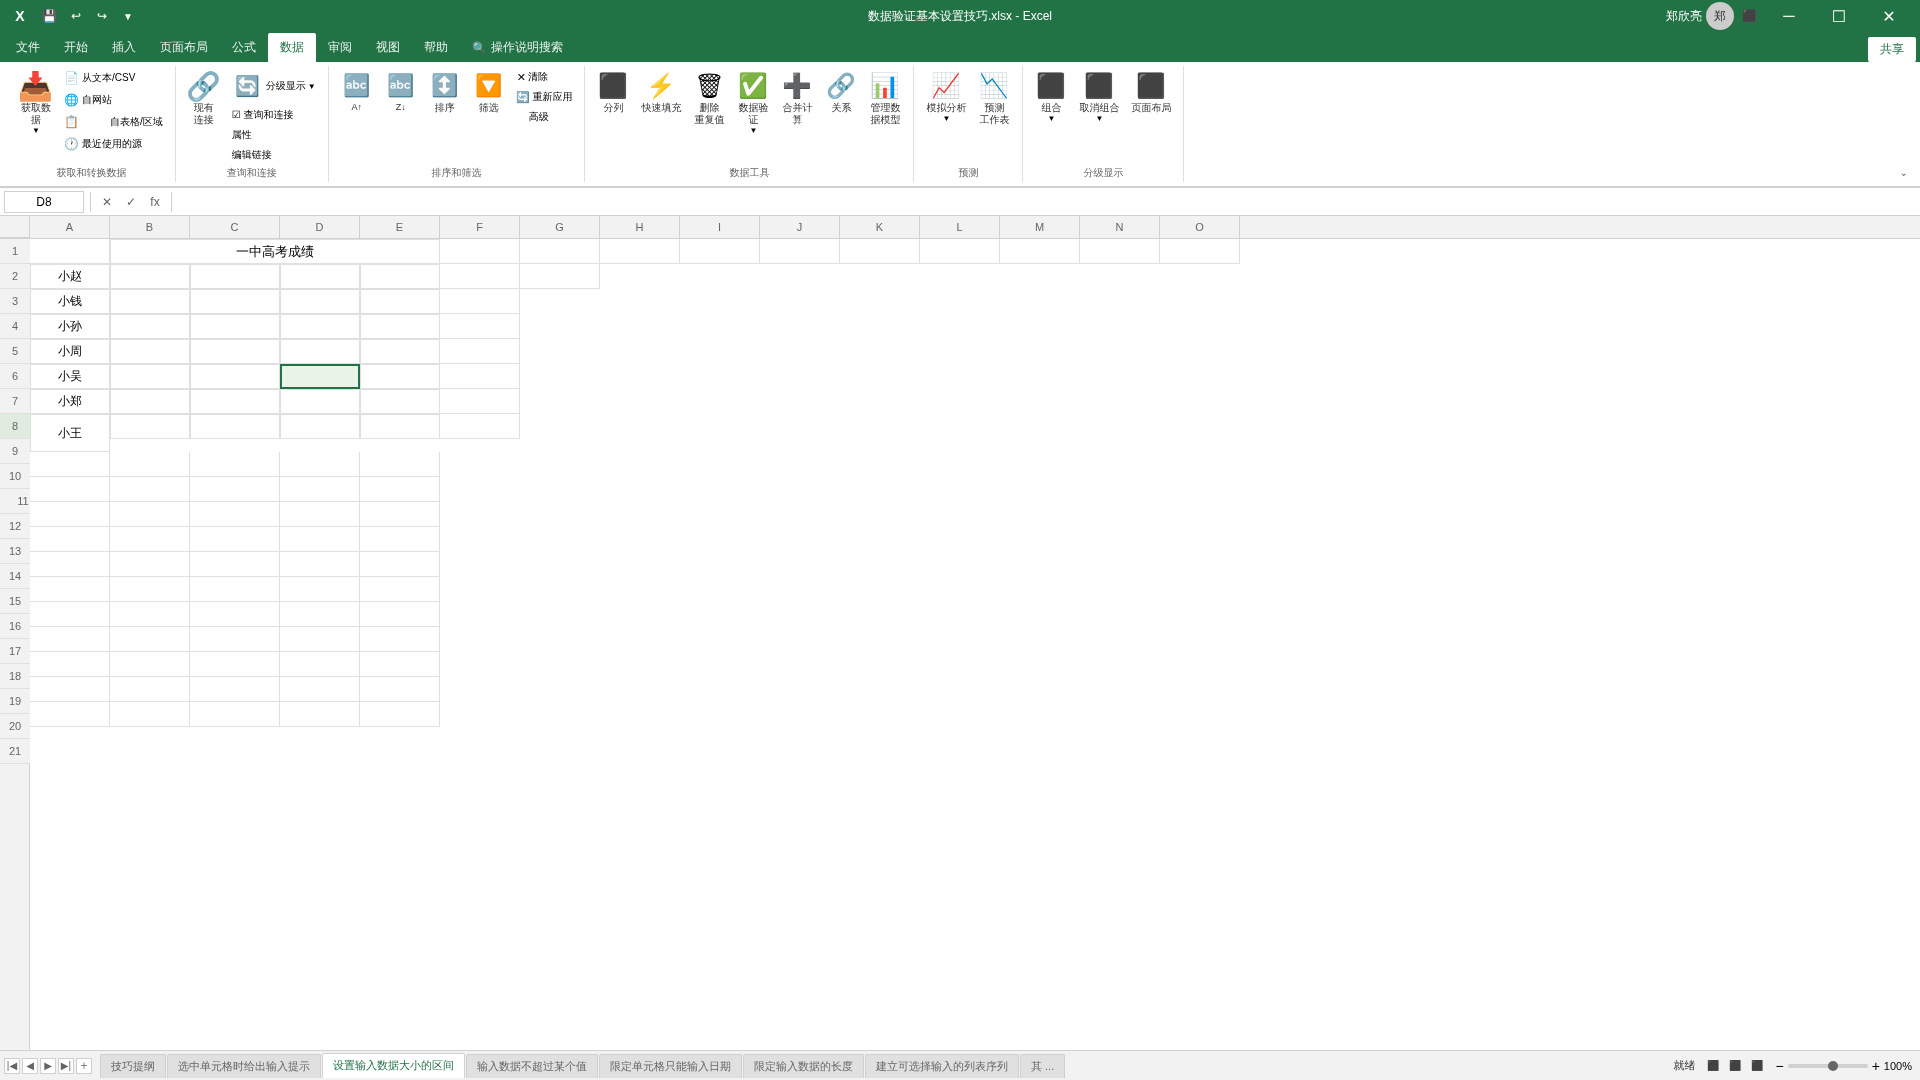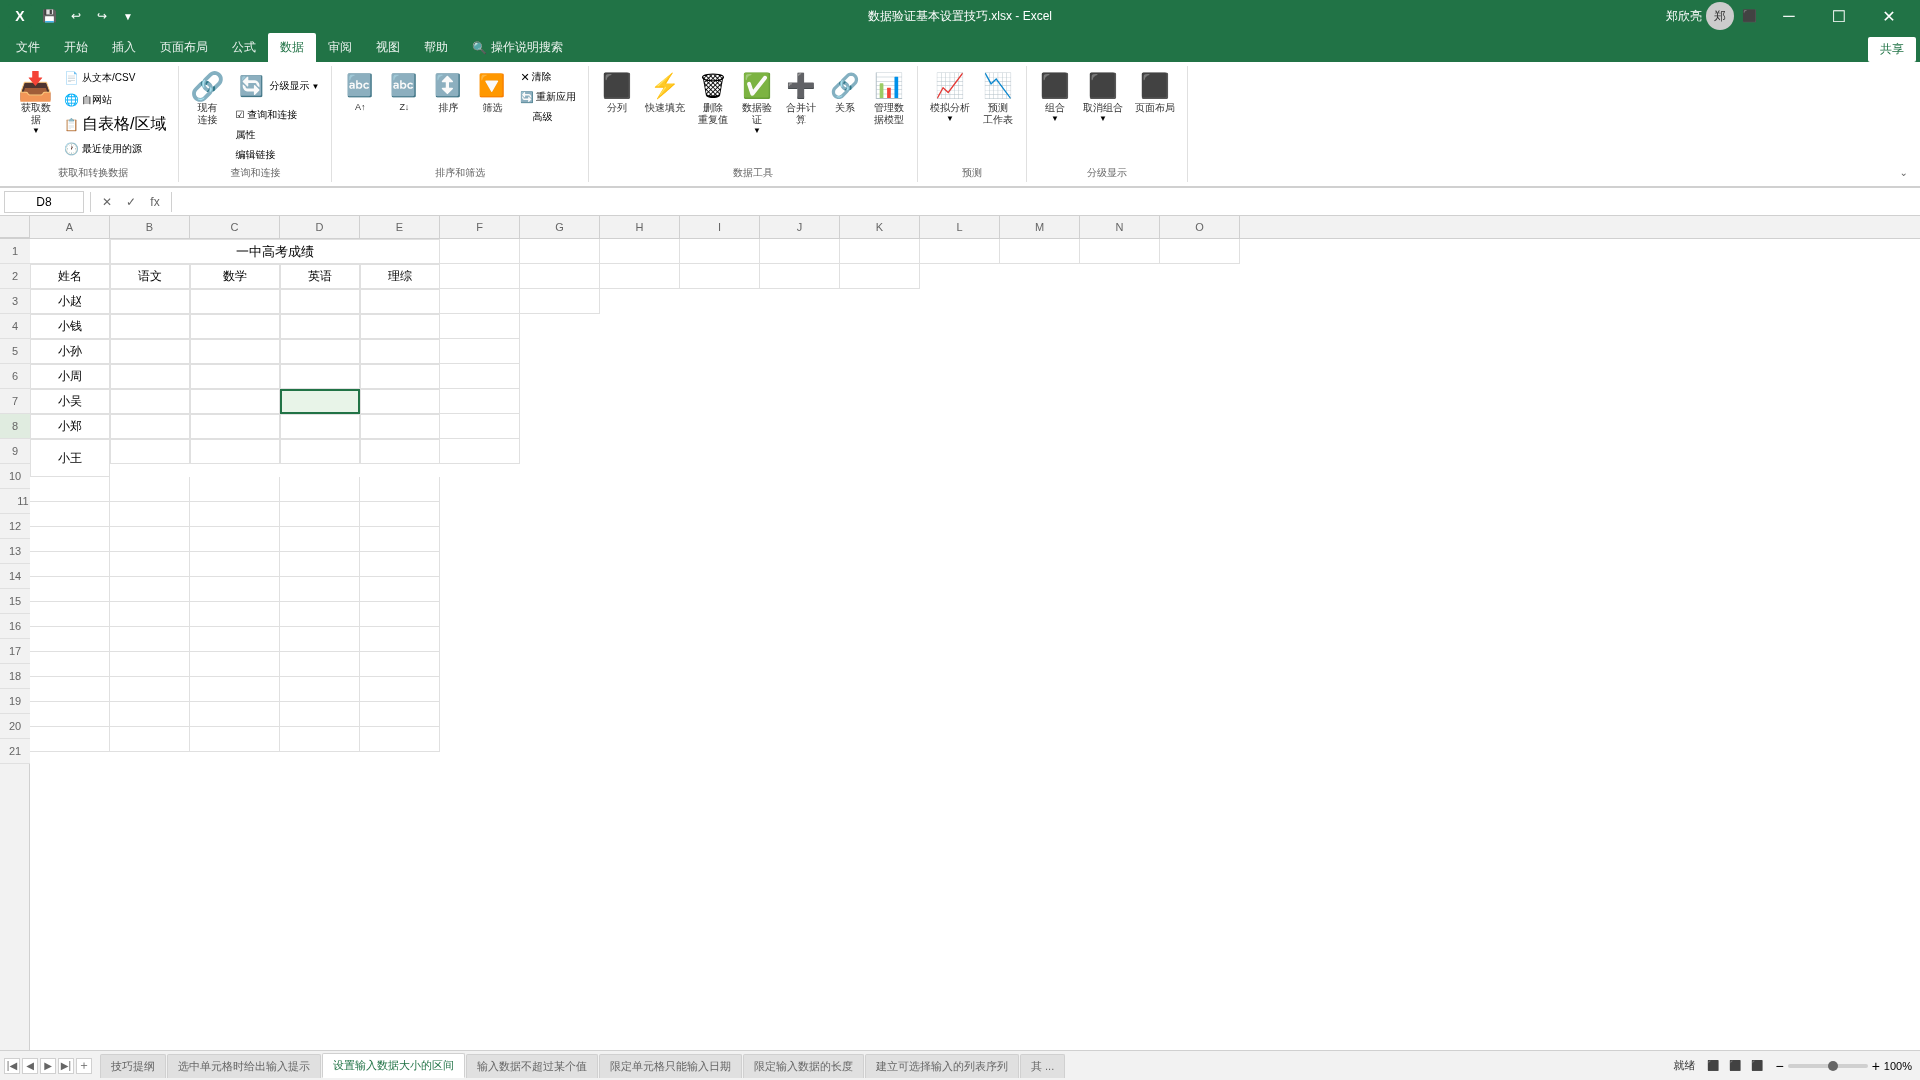--- a/index.html
+++ b/index.html
@@ -133,21 +133,21 @@
           <div class="ribbon-btn-small">
             <div class="icon-sm">📄</div>
             <span style="font-size:10px;">从文本/CSV</span>
           </div>
           <div class="ribbon-btn-small">
             <div class="icon-sm">🌐</div>
             <span style="font-size:10px;">自网站</span>
           </div>
           <div class="ribbon-btn-small">
             <div class="icon-sm">📋</div>
-            <span style="font-size:16px;">自表格/区域</span>
+            <span style="font-size:10px;margin-left:28px;">自表格/区域</span>
           </div>
           <div class="ribbon-btn-small">
             <div class="icon-sm">🕐</div>
             <span style="font-size:10px;">最近使用的源</span>
           </div>
         </div>
       </div>
       <div class="ribbon-group-label">获取和转换数据</div>
     </div>
 
@@ -354,33 +354,20 @@
           <div class="cell" style="width:80px;min-width:80px;height:25px;"></div>
           <div class="cell" style="width:80px;min-width:80px;height:25px;"></div>
           <div class="cell" style="width:80px;min-width:80px;height:25px;"></div>
           <div class="cell" style="width:80px;min-width:80px;height:25px;"></div>
           <div class="cell" style="width:80px;min-width:80px;height:25px;"></div>
           <div class="cell" style="width:80px;min-width:80px;height:25px;"></div>
           <div class="cell" style="width:80px;min-width:80px;height:25px;"></div>
           <div class="cell" style="width:80px;min-width:80px;height:25px;"></div>
         </div>
 
-        <div class="grid-row">
-          <div class="cell header-cell" style="width:80px;min-width:80px;height:25px;border:1px solid #e0e0e0;">姓名</div>
-          <div class="cell header-cell" style="width:80px;min-width:80px;height:25px;border:1px solid #e0e0e0;">语文</div>
-          <div class="cell header-cell" style="width:90px;min-width:90px;height:25px;border:1px solid #e0e0e0;">数学</div>
-          <div class="cell header-cell" style="width:80px;min-width:80px;height:25px;border:1px solid #e0e0e0;">英语</div>
-          <div class="cell header-cell" style="width:80px;min-width:80px;height:25px;border:1px solid #e0e0e0;">理综</div>
-          <div class="cell" style="width:80px;min-width:80px;height:25px;"></div>
-          <div class="cell" style="width:80px;min-width:80px;height:25px;"></div>
-          <div class="cell" style="width:80px;min-width:80px;height:25px;"></div>
-          <div class="cell" style="width:80px;min-width:80px;height:25px;"></div>
-          <div class="cell" style="width:80px;min-width:80px;height:25px;"></div>
-          <div class="cell" style="width:80px;min-width:80px;height:25px;"></div>
-        </div>
 
         <div class="grid-row">
           <div class="cell data-cell" style="width:80px;min-width:80px;height:25px;border:1px solid #e0e0e0;">小赵</div>
           <div class="cell" style="width:80px;min-width:80px;height:25px;border:1px solid #e0e0e0;"></div>
           <div class="cell" style="width:90px;min-width:90px;height:25px;border:1px solid #e0e0e0;"></div>
           <div class="cell" style="width:80px;min-width:80px;height:25px;border:1px solid #e0e0e0;"></div>
           <div class="cell" style="width:80px;min-width:80px;height:25px;border:1px solid #e0e0e0;"></div>
           <div class="cell" style="width:80px;min-width:80px;height:25px;"></div>
           <div class="cell" style="width:80px;min-width:80px;height:25px;"></div>
         </div>

